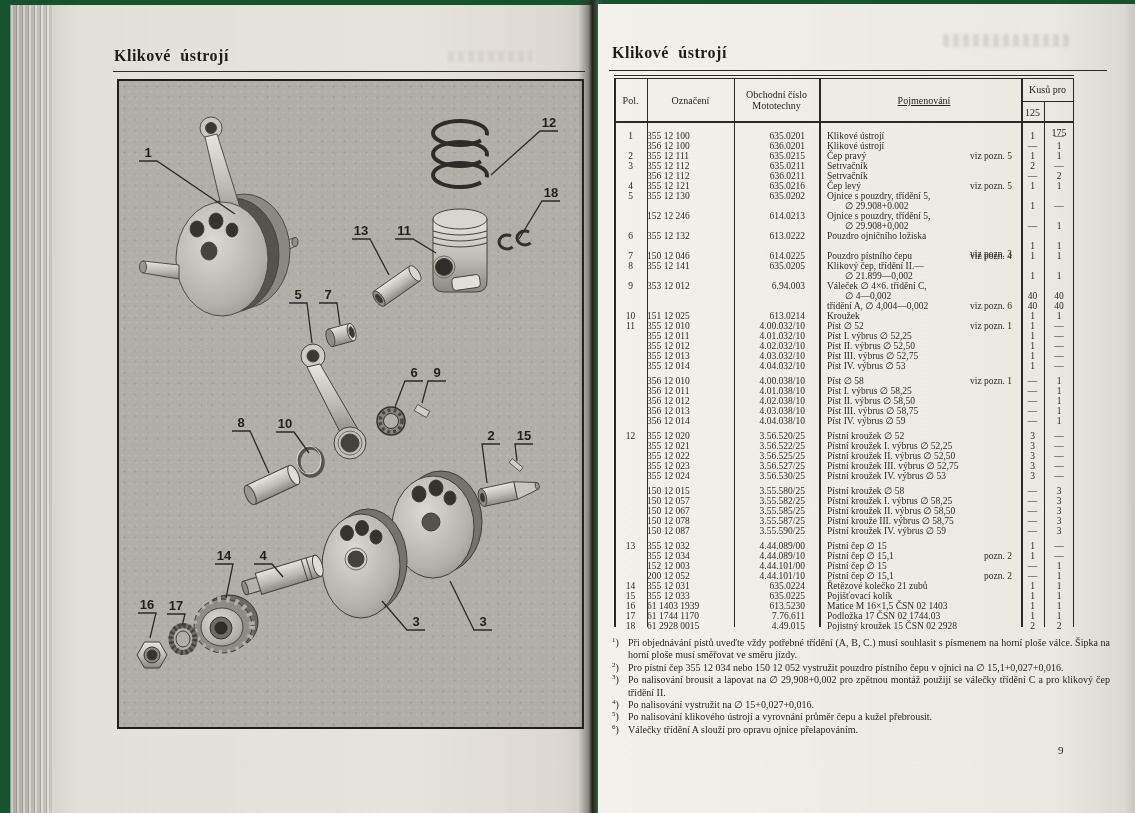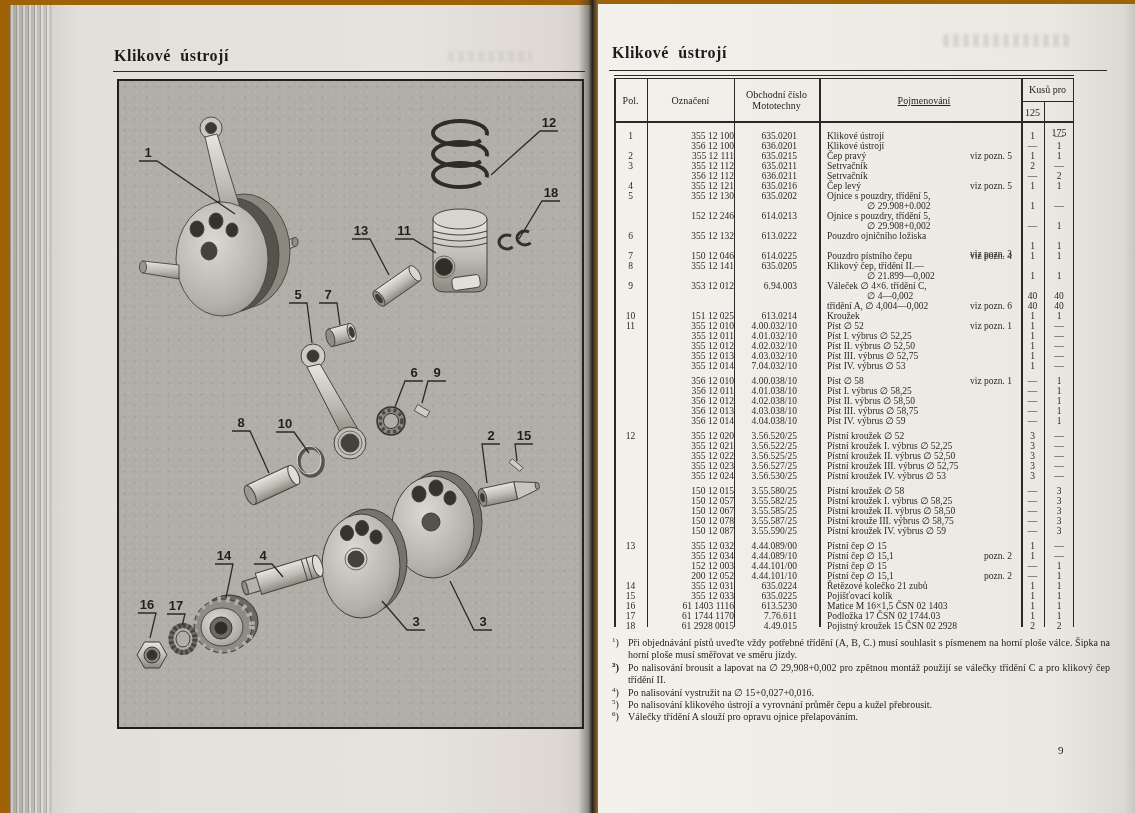--- a/index.html
+++ b/index.html
@@ -1,16 +1,16 @@
 <!DOCTYPE html>
 <html><head>
 <meta charset="utf-8">
 <style>
   html,body{margin:0;padding:0;background:#0b0b0a;}
-  #scan{position:relative;width:1135px;height:813px;background:#a16207;overflow:hidden;
+  #scan{position:relative;width:1135px;height:813px;background:#14532d;overflow:hidden;
         font-family:"Liberation Serif",serif;color:#24221f;}
   
   #left-page{position:absolute;left:10px;top:5px;width:582px;height:808px;
     background:linear-gradient(90deg,#b9b6af 0,#d6d3cc 6%,#e3e0d9 12%,#e6e3dc 70%,#ddd9d2 94%,#cfccc5 100%);}
   #page-edges{position:absolute;left:0;top:0;width:42px;height:100%;
     background:repeating-linear-gradient(90deg,rgba(70,68,63,.30) 0 1px,rgba(255,255,255,.25) 1px 3px,rgba(120,117,110,.18) 3px 6px);}
   .ptitle{position:absolute;font:bold 16px "Liberation Serif",serif;letter-spacing:.5px;word-spacing:5px;color:#1d1c1a;white-space:nowrap;}
   .trule{position:absolute;height:1px;background:#2c2b28;}
   #diagram-frame{position:absolute;left:107px;top:74px;width:463px;height:646px;border:2px solid #1f1e1b;
     background:#b1aea7;
@@ -31,24 +31,24 @@
   #ptable{position:absolute;left:16px;top:71px;width:460px;height:552px;border-top:4px double #2a2927;box-sizing:border-box;
     font-size:9.5px;line-height:10px;color:#2a2825;}
   .vline{position:absolute;top:0;bottom:0;background:#2a2927;}
   #thead{position:absolute;left:0;top:0;width:460px;height:44px;border-bottom:2px solid #2a2927;box-sizing:border-box;}
   .hcell{position:absolute;text-align:center;font-size:10px;line-height:11px;color:#262420;}
   #kusu-line{position:absolute;left:407px;top:22px;width:53px;height:1px;background:#2a2927;}
   #tbody{position:absolute;left:0;top:44px;width:460px;padding-top:8px;}
   .trow{display:flex;height:10px;align-items:baseline;}
   .trow.gap{margin-top:5px;}
   .c-pol{width:33px;text-align:center;flex:none;}
-  .c-ozn{width:87px;text-align:right;flex:none;white-space:nowrap;}
-  .c-obch{width:85px;text-align:right;padding-right:22px;box-sizing:border-box;flex:none;white-space:nowrap;}
+  .c-ozn{width:87px;text-align:left;flex:none;white-space:nowrap;}
+  .c-obch{width:85px;text-align:right;padding-right:14px;box-sizing:border-box;flex:none;white-space:nowrap;}
   .c-name{width:202px;padding-left:8px;box-sizing:border-box;flex:none;position:relative;white-space:nowrap;}
-  .c-name.indent{padding-left:48px;}
+  .c-name.indent{padding-left:26px;}
   .c-name .note{position:absolute;right:9px;top:0;margin-left:40px;}
   .c-q1{width:23px;text-align:center;flex:none;}
   .c-q2{width:30px;text-align:center;flex:none;}
   
   #footnotes{position:absolute;left:12px;top:633px;width:500px;font-size:10px;line-height:12.4px;color:#262420;text-align:justify;}
   .fn{position:relative;padding-left:18px;}
   .fnum{position:absolute;left:2px;top:0;}
   .fnum sup{font-size:7px;line-height:1;}
   #page-number{position:absolute;font-size:11px;color:#2a2825;}
 </style>
@@ -480,21 +480,21 @@
             <span class="c-pol"></span>
             <span class="c-ozn">355 12 013</span>
             <span class="c-obch">4.03.032/10</span>
             <span class="c-name"><span>Píst III. výbrus ∅ 52,75</span></span>
             <span class="c-q1">1</span>
             <span class="c-q2">—</span>
           </div>
           <div class="trow">
             <span class="c-pol"></span>
             <span class="c-ozn">355 12 014</span>
-            <span class="c-obch">7.04.032/10</span>
+            <span class="c-obch">4.04.032/10</span>
             <span class="c-name"><span>Píst IV. výbrus ∅ 53</span></span>
             <span class="c-q1">1</span>
             <span class="c-q2">—</span>
           </div>
           <div class="trow gap">
             <span class="c-pol"></span>
             <span class="c-ozn">356 12 010</span>
             <span class="c-obch">4.00.038/10</span>
             <span class="c-name"><span>Píst ∅ 58</span><span class="note">viz pozn. 1</span></span>
             <span class="c-q1">—</span>
@@ -655,21 +655,21 @@
           <div class="trow">
             <span class="c-pol">15</span>
             <span class="c-ozn">355 12 033</span>
             <span class="c-obch">635.0225</span>
             <span class="c-name"><span>Pojišťovací kolík</span></span>
             <span class="c-q1">1</span>
             <span class="c-q2">1</span>
           </div>
           <div class="trow">
             <span class="c-pol">16</span>
-            <span class="c-ozn">61 1403 1116</span>
+            <span class="c-ozn">61 1403 1939</span>
             <span class="c-obch">613.5230</span>
             <span class="c-name"><span>Matice M 16×1,5 ČSN 02 1403</span></span>
             <span class="c-q1">1</span>
             <span class="c-q2">1</span>
           </div>
           <div class="trow">
             <span class="c-pol">17</span>
             <span class="c-ozn">61 1744 1170</span>
             <span class="c-obch">7.76.611</span>
             <span class="c-name"><span>Podložka 17 ČSN 02 1744.03</span></span>
@@ -682,21 +682,21 @@
             <span class="c-obch">4.49.015</span>
             <span class="c-name"><span>Pojistný kroužek 15 ČSN 02 2928</span></span>
             <span class="c-q1">2</span>
             <span class="c-q2">2</span>
           </div>
         </div>
     </div>
 
     <div id="footnotes">
         <div class="fn"><span class="fnum"><sup>1</sup>)</span><span>Při objednávání pístů uveďte vždy potřebné třídění (A, B, C.) musí souhlasit s písmenem na horní ploše válce. Šipka na horní ploše musí směřovat ve směru jízdy.</span></div>
-        <div class="fn"><span class="fnum"><sup>2</sup>)</span></div>
+        <div class="fn"><span class="fnum"><sup>2</sup>)</span><span>Pro pístní čep 355 12 034 nebo 150 12 052 vystružit pouzdro pístního čepu v ojnici na ∅ 15,1+0,027+0,016.</span></div>
         <div class="fn"><span class="fnum"><sup>3</sup>)</span><span>Po nalisování brousit a lapovat na ∅ 29,908+0,002 pro zpětnou montáž použijí se válečky třídění C a pro klikový čep třídění II.</span></div>
         <div class="fn"><span class="fnum"><sup>4</sup>)</span><span>Po nalisování vystružit na ∅ 15+0,027+0,016.</span></div>
         <div class="fn"><span class="fnum"><sup>5</sup>)</span><span>Po nalisování klikového ústrojí a vyrovnání průměr čepu a kužel přebrousit.</span></div>
         <div class="fn"><span class="fnum"><sup>6</sup>)</span><span>Válečky třídění A slouží pro opravu ojnice přelapováním.</span></div>
       </div>
 
     <div id="page-number" style="left:460px;top:740px;">9</div>
   </div>
 </div>
 

